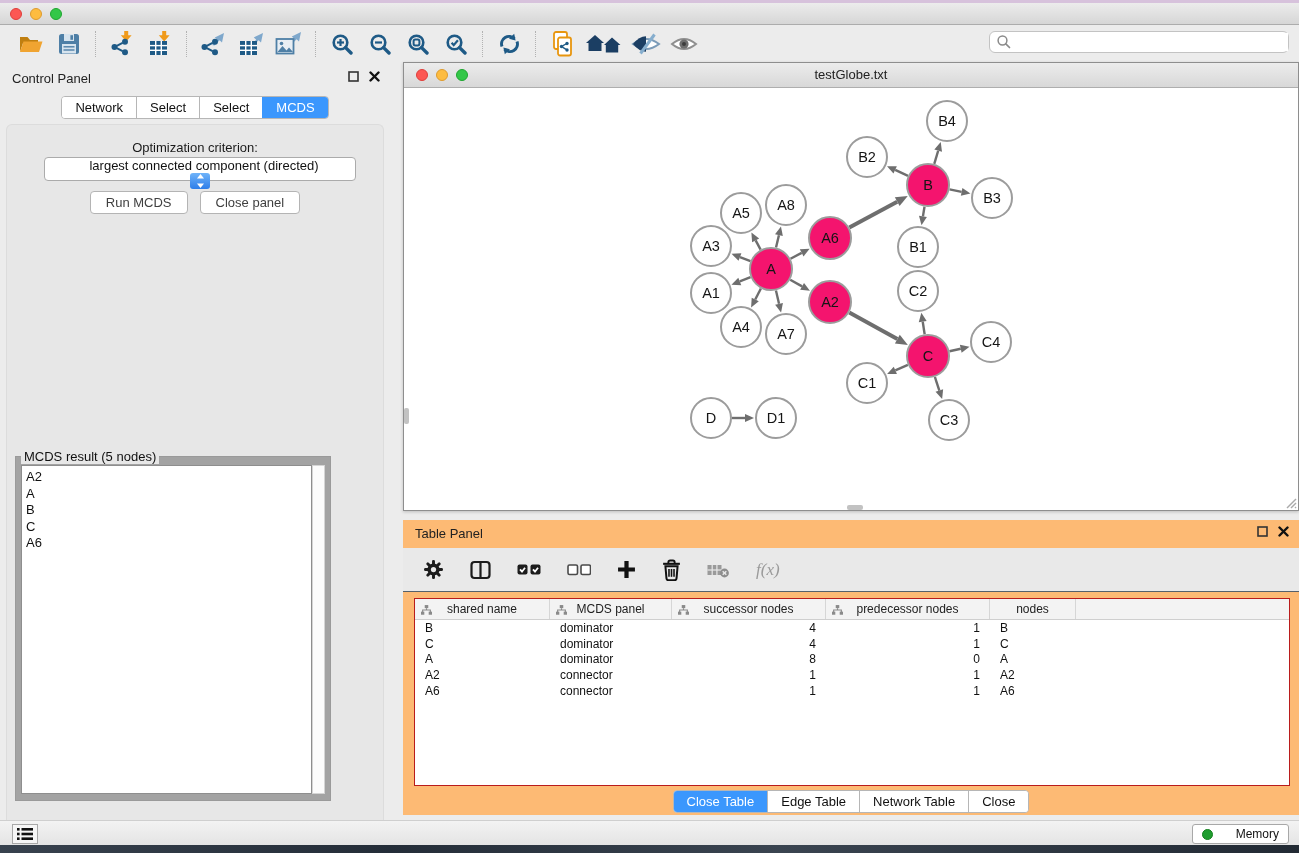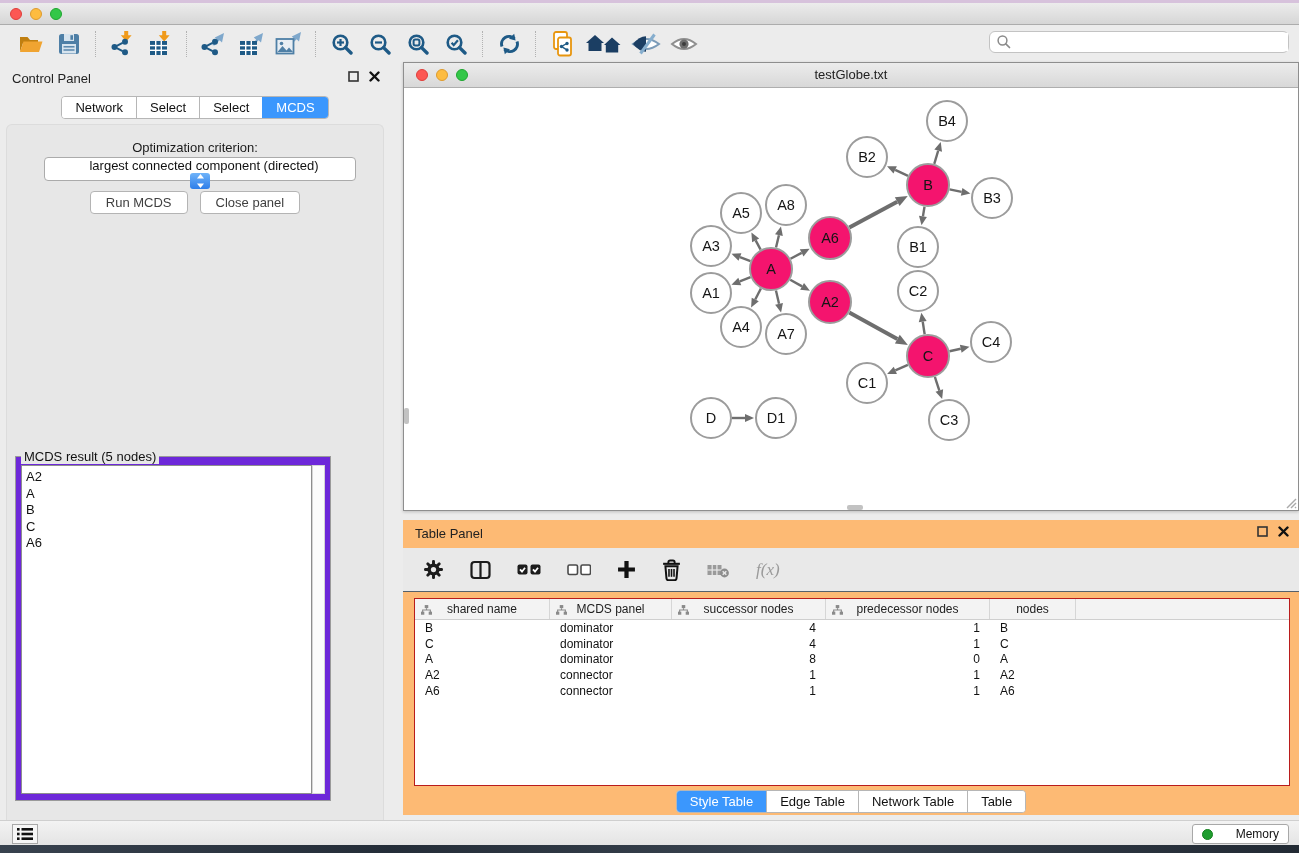--- a/index.html
+++ b/index.html
@@ -44,21 +44,21 @@
   #opt-label { position:absolute; left:0; right:0; top:15px; text-align:center; font-size:13px; color:#1a1a1a; }
   #criterion { position:absolute; left:37px; top:32px; width:312px; height:24px; background:#fff;
     border:1px solid #ababab; border-radius:4px; display:flex; align-items:center;flex-direction:column; }
   #criterion .val { flex:1; font-size:13px; color:#111; padding-left:8px; white-space:nowrap; }
   #criterion .spin { width:20px; height:22px; border-radius:3px; margin-right:0px;
     background:linear-gradient(#6fb3f9,#2e7ee9); display:flex; align-items:center; justify-content:center; }
   #cp-buttons { position:absolute; left:0; right:0; top:66px; display:flex; justify-content:center; gap:12px; }
   .mac-btn { background:#fff; border:1px solid #b4b4b4; border-radius:4px; font-size:13px;
     color:#404040; padding:3px 15px; height:23px; cursor:default; font-family:"Liberation Sans",sans-serif; }
   #result-box { position:absolute; left:8px; width:316px; top:331px; height:345px;
-    border:1px solid #9a9a9a; background:#6d28d9; }
+    border:1px solid #9a9a9a; background:#a3a3a3; }
   #result-legend { position:absolute; left:5px; top:-8px; background:#e7e7e7; padding:0 3px; font-size:13px; color:#111; }
   #result-list { position:absolute; left:5px; right:18px; top:8px; bottom:6px; background:#fff;
     border:1px solid #8e8e8e; overflow:hidden; }
   #result-scroll { position:absolute; right:5px; top:8px; bottom:6px; width:13px; background:#fcfcfc; border:1px solid #d5d5d5; }
   #result-list ul { list-style:none; padding:3px 0 0 4px; }
   #result-list li { font-size:13px; color:#111; line-height:16.5px; }
 
   
   #net-window { left:403px; top:62px; width:896px; height:449px; background:#fff;
     border:1px solid #8e8e8e; box-shadow:0 1px 3px rgba(0,0,0,.2); }
@@ -611,24 +611,24 @@
           <div class="td" style="width: 135px; text-align: left;">A6</div>
           <div class="td" style="width: 122px; text-align: left;">connector</div>
           <div class="td" style="width: 154px; text-align: right;">1</div>
           <div class="td" style="width: 164px; text-align: right;">1</div>
           <div class="td" style="width: 86px; text-align: left;">A6</div>
         </div>
       </div>
   </div>
   <div id="tp-tabs-row">
     <div class="seg" id="tp-tabs">
-        <div class="tab active">Style Table</div>
+        <div class="tab active">Close Table</div>
         <div class="tab">Edge Table</div>
         <div class="tab">Network Table</div>
-        <div class="tab">Table</div>
+        <div class="tab">Close</div>
       </div>
   </div>
 </div>
 
 <div class="abs" id="statusbar">
   <div id="list-btn">
     <svg width="16" height="14" viewBox="0 0 16 14">
       <rect x="0" y="1" width="2.6" height="2.6" fill="#111"></rect>
       <rect x="4.5" y="1" width="11.5" height="2.6" fill="#111"></rect>
       <rect x="0" y="5.7" width="2.6" height="2.6" fill="#111"></rect>

